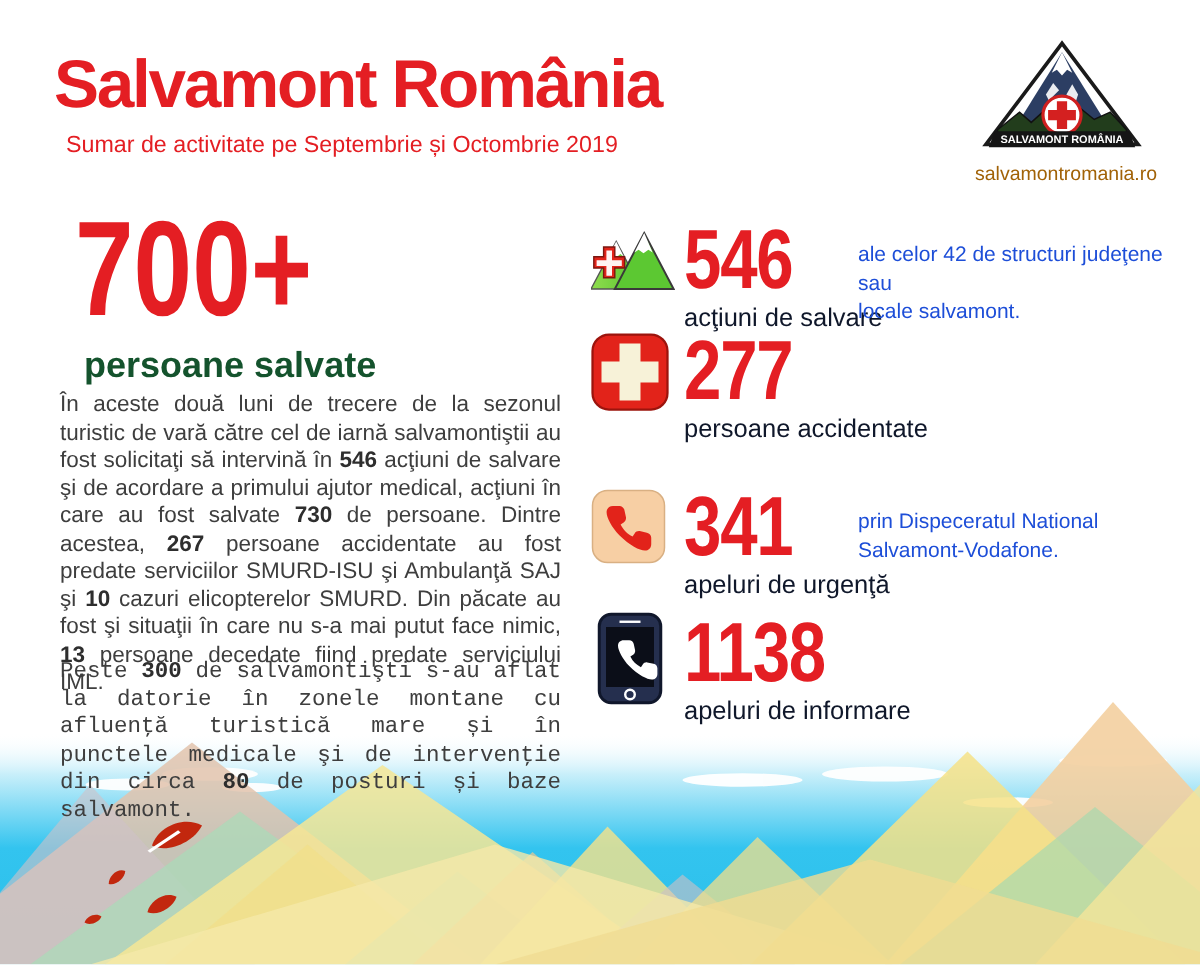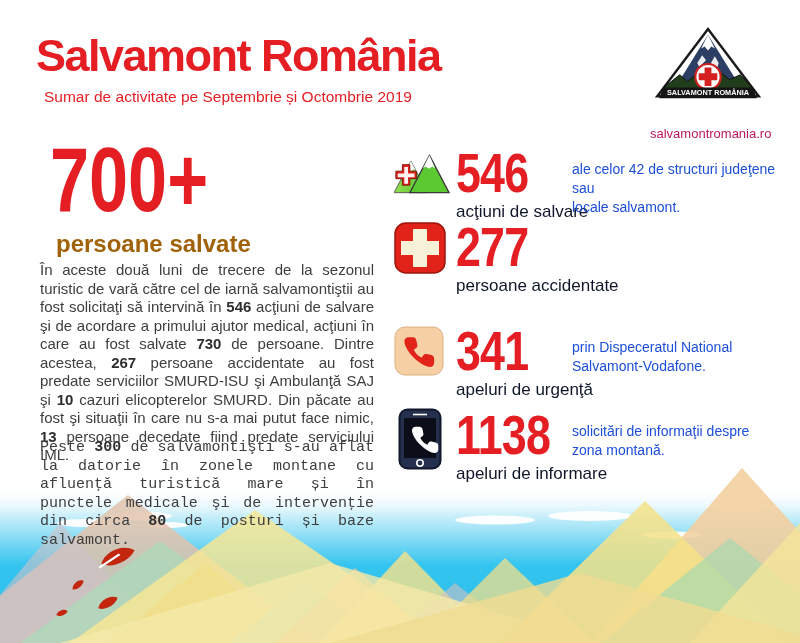--- a/index.html
+++ b/index.html
@@ -6,25 +6,25 @@
   body{font-family:"Liberation Sans","DejaVu Sans",sans-serif;}
   .page{position:relative;width:800px;height:643px;background:#ffffff;overflow:hidden;}
 
   
   .title{position:absolute;left:36px;top:30px;font-size:45px;font-weight:bold;color:#e41e23;letter-spacing:-1.5px;white-space:nowrap;}
   .subtitle{position:absolute;left:44px;top:88px;font-size:15.5px;font-weight:normal;color:#e41e23;white-space:nowrap;}
 
   
   .logo{position:absolute;left:650px;top:26px;width:116px;height:96px;text-align:center;}
   .logo svg{display:block;margin:0 auto;}
-  .logo-site{font-size:13px;color:#be185d;margin-top:20px;text-align:center;}
+  .logo-site{font-size:13px;color:#a16207;margin-top:2px;text-align:center;}
 
   
   .hero-value{position:absolute;left:50px;top:136px;font-size:90px;line-height:88px;font-weight:bold;color:#e41e23;transform:scaleX(.78);transform-origin:left top;white-space:nowrap;}
-  .hero-label{position:absolute;left:56px;top:230px;font-size:24px;font-weight:bold;color:#a16207;}
+  .hero-label{position:absolute;left:56px;top:230px;font-size:24px;font-weight:bold;color:#14532d;}
 
   
   .para{position:absolute;left:40px;width:334px;font-size:15px;line-height:18.5px;color:#3e3e3e;text-align:justify;}
   .para b{color:#2e2e2e;}
   .para-1{top:261px;}
   .para-2{top:439px;font-family:Liberation Mono, monospace;}
 
   
   .stat{position:absolute;left:394px;width:400px;height:80px;}
   .stat-icon{position:absolute;left:0;top:2px;}
@@ -171,18 +171,16 @@
         <rect x="1.5" y="1.5" width="41" height="59" rx="8" fill="#252f4e" stroke="#10172b" stroke-width="2"></rect>
         <line x1="15" y1="6.5" x2="29" y2="6.5" stroke="#ffffff" stroke-width="1.6"></line>
         <rect x="6" y="10" width="32" height="40" fill="#0b0e18"></rect>
         <g transform="translate(11,15) scale(1.5)">
           <path d="M7,14 C4,11 2,7 2,5 C2,3.5 3,2.5 4.5,2.5 L7,2.5 C8,2.5 8.8,3.2 9,4.2 L9.6,7 C9.7,7.8 9.4,8.6 8.7,9 L7.5,9.8 C8.6,12 10,13.4 12.2,14.5 L13,13.3 C13.4,12.6 14.2,12.3 15,12.4 L17.8,13 C18.8,13.2 19.5,14 19.5,15 L19.5,17.5 C19.5,19 18.5,20 17,20 C15,20 11,18 7,14 Z" fill="#ffffff"></path>
         </g>
         <circle cx="22" cy="55" r="3.2" fill="none" stroke="#ffffff" stroke-width="1.6"></circle>
       </svg>
       <div class="stat-num">1138</div>
       <div class="stat-label">apeluri de informare</div>
-      <div class="stat-desc">solicitări de informaţii despre
-zona montană.</div>
     </div>
 
   </div>
 </div>
 
 </body></html>

